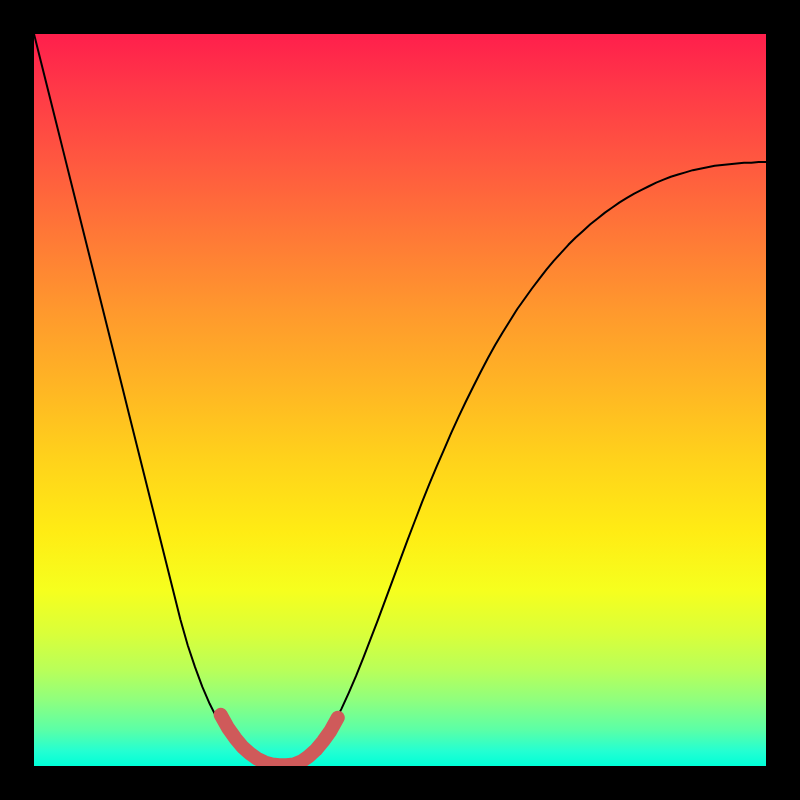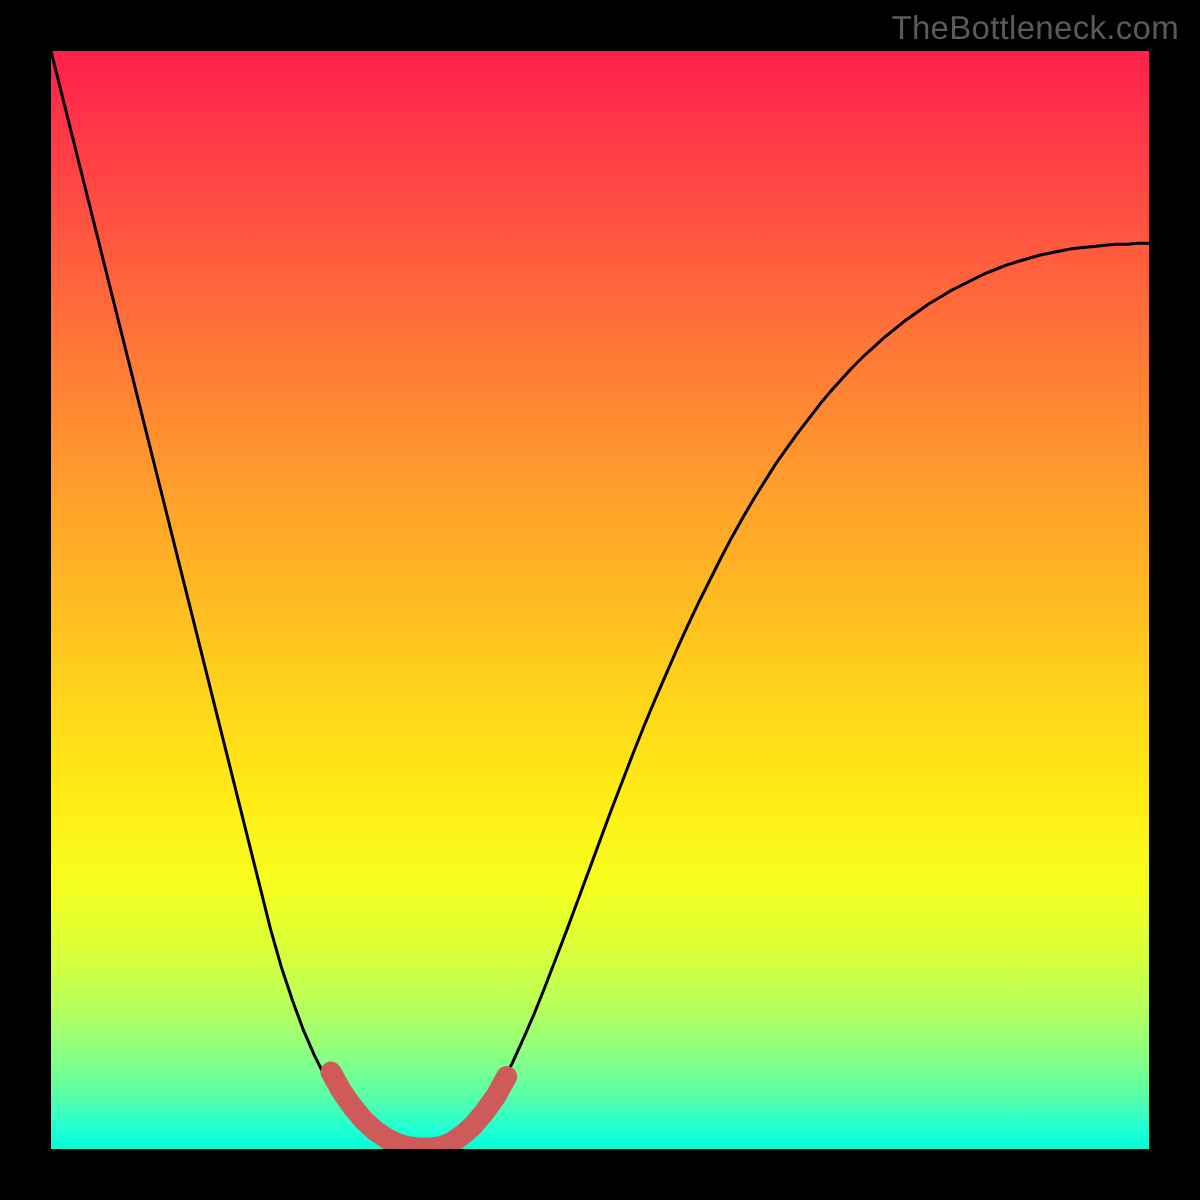--- a/index.html
+++ b/index.html
@@ -67,21 +67,20 @@
     top: 0;
     left: 0;
     width: 732px;
     height: 732px;
   }
 </style>
 </head>
 <body>
 
 <div class="frame">
-  <div class="watermark">TheBottleneck.com</div>
 
   <div class="plot-area">
     <div class="gradient-bg"></div>
     <svg class="curve" viewBox="0 0 732 732" preserveAspectRatio="none">
       <path id="main-curve" fill="none" stroke="#000000" stroke-width="2" stroke-linejoin="round" stroke-linecap="round" d="M0.00 0.00 L7.32 29.28 L14.64 58.56 L21.96 87.84 L29.28 117.12 L36.60 146.40 L43.92 175.68 L51.24 204.96 L58.56 234.24 L65.88 263.52 L73.20 292.80 L80.52 322.08 L87.84 351.36 L95.16 380.64 L102.48 409.92 L109.80 439.20 L117.12 468.48 L124.44 497.76 L131.76 527.04 L139.08 556.32 L146.40 585.60 L153.72 611.22 L161.04 633.18 L168.36 652.94 L175.68 669.78 L183.00 684.42 L190.32 696.86 L197.64 707.11 L204.96 715.90 L212.28 722.48 L219.60 726.88 L226.92 729.80 L234.24 731.27 L241.56 732.00 L248.88 732.00 L256.20 730.54 L263.52 728.34 L270.84 724.68 L278.16 718.82 L285.48 711.50 L292.80 701.26 L300.12 688.81 L307.44 674.90 L314.76 658.80 L322.08 641.96 L329.40 623.66 L336.72 604.63 L344.04 585.60 L351.36 565.84 L358.68 546.07 L366.00 526.31 L373.32 506.54 L380.64 487.51 L387.96 468.48 L395.28 450.18 L402.60 432.61 L409.92 415.78 L417.24 398.94 L424.56 382.84 L431.88 367.46 L439.20 352.82 L446.52 338.18 L453.84 324.28 L461.16 311.10 L468.48 298.66 L475.80 286.94 L483.12 275.23 L490.44 264.98 L497.76 254.74 L505.08 245.22 L512.40 235.70 L519.72 226.92 L527.04 218.87 L534.36 210.82 L541.68 203.50 L549.00 196.91 L556.32 190.32 L563.64 184.46 L570.96 178.61 L578.28 173.48 L585.60 168.36 L592.92 163.97 L600.24 159.58 L607.56 155.92 L614.88 152.26 L622.20 148.60 L629.52 145.67 L636.84 142.74 L644.16 140.54 L651.48 138.35 L658.80 136.15 L666.12 134.69 L673.44 133.22 L680.76 131.76 L688.08 131.03 L695.40 130.30 L702.72 129.56 L710.04 128.83 L717.36 128.83 L724.68 128.10 L732.00 128.10"></path>
       <path id="highlight-curve" fill="none" stroke="#cf5a5a" stroke-width="14" stroke-linejoin="round" stroke-linecap="round" d="M186.66 680.76 L193.98 693.94 L201.30 704.18 L208.62 712.97 L215.94 719.56 L223.26 724.68 L230.58 728.34 L237.90 730.54 L245.22 731.27 L252.54 731.27 L259.86 730.54 L267.18 727.61 L274.50 722.48 L281.82 715.90 L289.14 707.11 L296.46 696.86 L303.78 683.69"></path>
     </svg>
   </div>
 </div>
 

